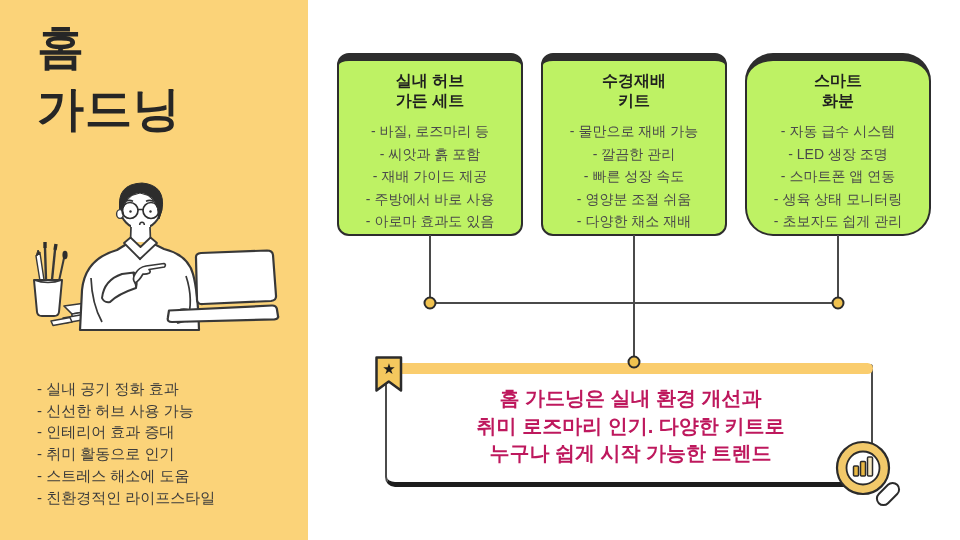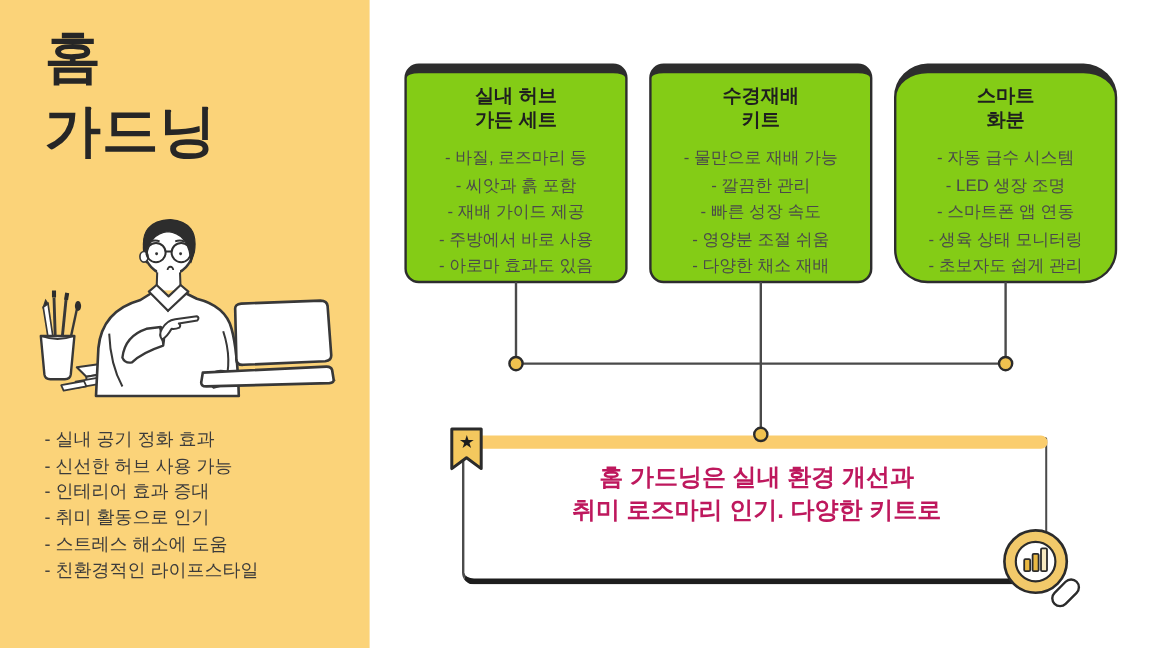--- a/index.html
+++ b/index.html
@@ -7,26 +7,26 @@
     position:relative; width:960px; height:540px; overflow:hidden;
     background:#ffffff;
     font-family:"Liberation Sans","DejaVu Sans",sans-serif;
   }
 
   
   .sidebar { position:absolute; left:0; top:0; width:308px; height:540px; background:#FBD379; }
   .main-title { position:absolute; left:37px; top:16px; margin:0; font-size:47px; line-height:62px;
     font-weight:700; color:#262626; letter-spacing:1px; }
   .illustration { position:absolute; left:18px; top:178px; width:272px; height:158px; }
-  .benefits { position:absolute; left:37px; top:356px; margin:0; padding:0; list-style:none;
+  .benefits { position:absolute; left:37px; top:378px; margin:0; padding:0; list-style:none;
     font-size:15px; line-height:21.7px; color:#3b3b3b; }
 
   
   .card { position:absolute; top:53px; width:186px; height:183px; box-sizing:border-box;
-    background:#84cc16; border:2px solid #2d2d2d; border-top-width:8px; border-radius:12px;
+    background:#bef264; border:2px solid #2d2d2d; border-top-width:8px; border-radius:12px;
     text-align:center; z-index:2; }
   .card-1 { left:337px; } .card-2 { left:541px; } .card-3 { left:745px;border-radius:28px; }
   .card-title { margin:10px 0 0; font-size:16px; line-height:19.5px; font-weight:700; color:#1f1f1f; }
   .card-items { margin:10px 0 16px; padding:0; list-style:none; font-size:14px; line-height:22.6px; color:#4a4a4a; }
 
   
   .connectors { position:absolute; left:0; top:0; z-index:4; pointer-events:none; }
 
   
   .summary { position:absolute; left:385px; top:364px; width:488px; height:123px; box-sizing:border-box;
@@ -182,20 +182,21 @@
     <div class="bookmark">
       <svg width="30" height="40" viewBox="0 0 30 40">
         <path d="M2.5,2.5 L27,2.5 L27,35.5 L14.75,26.5 L2.5,35.5 Z" fill="#F4C85E" stroke="#2b2b2b" stroke-width="2.5" stroke-linejoin="round"></path>
       </svg>
       <span class="star">★</span>
     </div>
 
     <div class="summary-text">
       <div>홈 가드닝은 실내 환경 개선과</div>
       <div>취미 로즈마리 인기. 다양한 키트로</div>
+      <div>누구나 쉽게 시작 가능한 트렌드</div>
     </div>
 
     <div class="magnifier">
       <svg width="76" height="80" viewBox="0 0 76 80">
         <rect x="52.5" y="48" width="13" height="26" rx="6.5" transform="rotate(45 59 61)" fill="#ffffff" stroke="#2b2b2b" stroke-width="2"></rect>
         <circle cx="34" cy="35" r="26" fill="#F2C96A" stroke="#2b2b2b" stroke-width="2.2"></circle>
         <circle cx="34" cy="35" r="16.5" fill="#ffffff" stroke="#2b2b2b" stroke-width="1.8"></circle>
         <g stroke="#2b2b2b" stroke-width="1.5">
           <rect x="24.5" y="33" width="5" height="10" rx="1" fill="#E9B843"></rect>
           <rect x="31.5" y="28.5" width="5" height="14.5" rx="1" fill="#E9B843"></rect>

